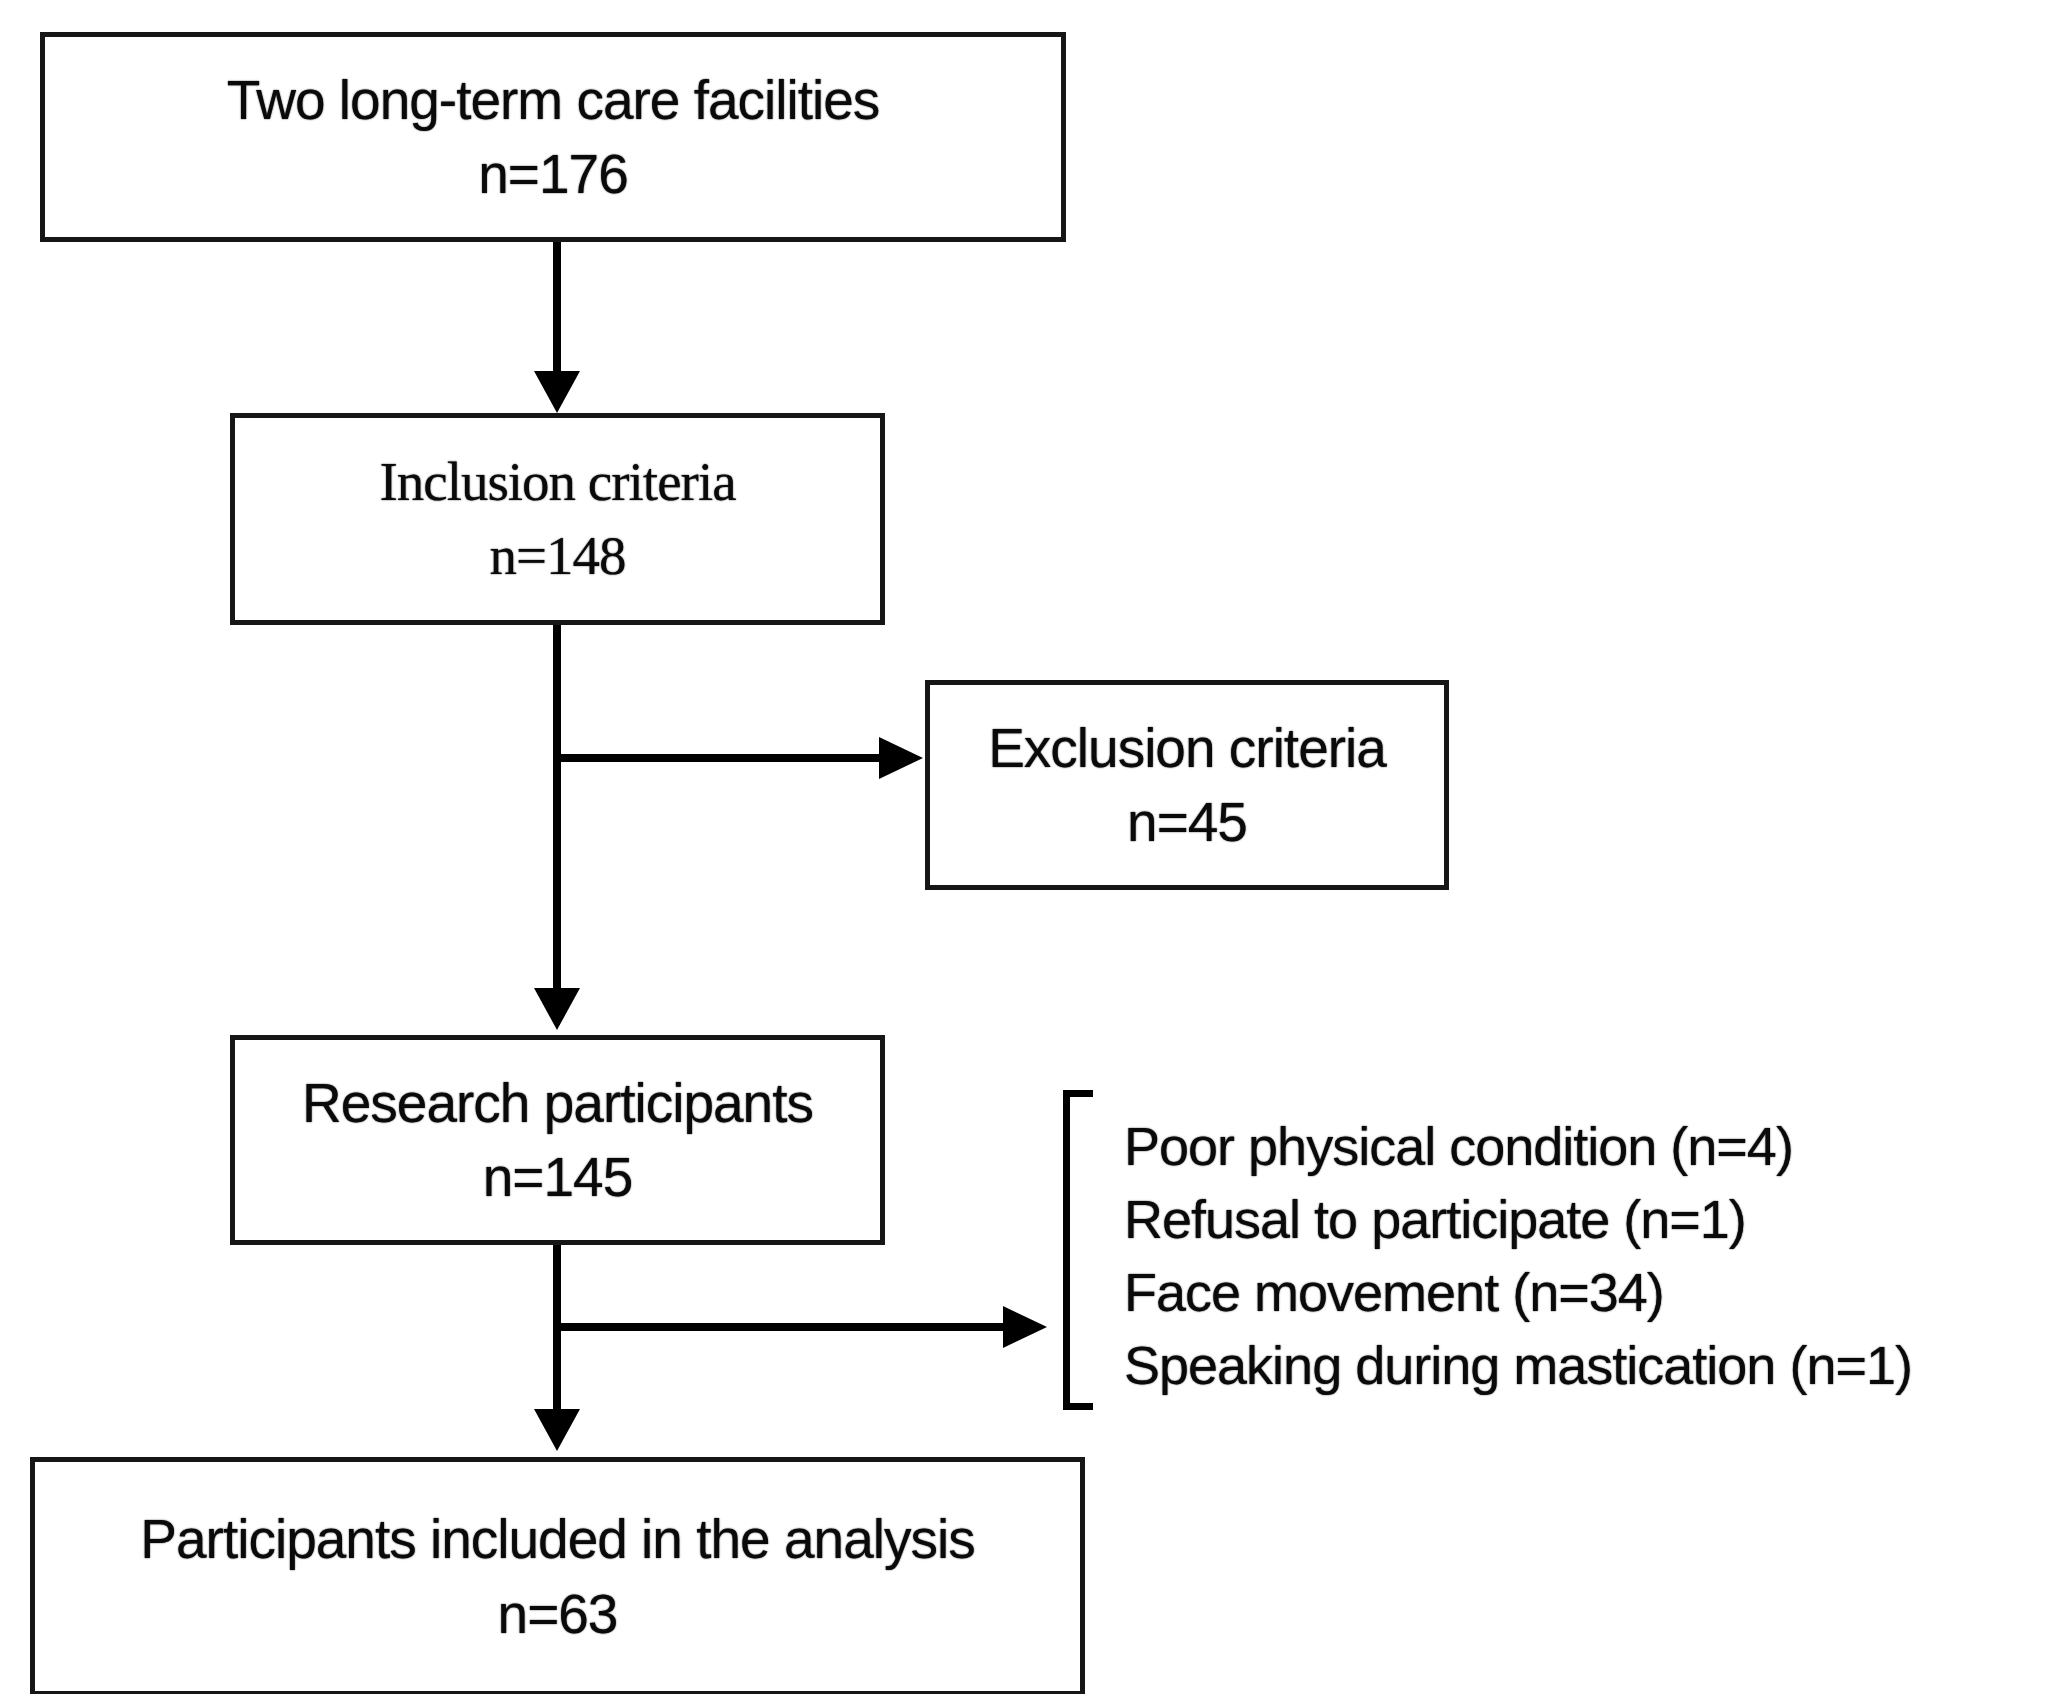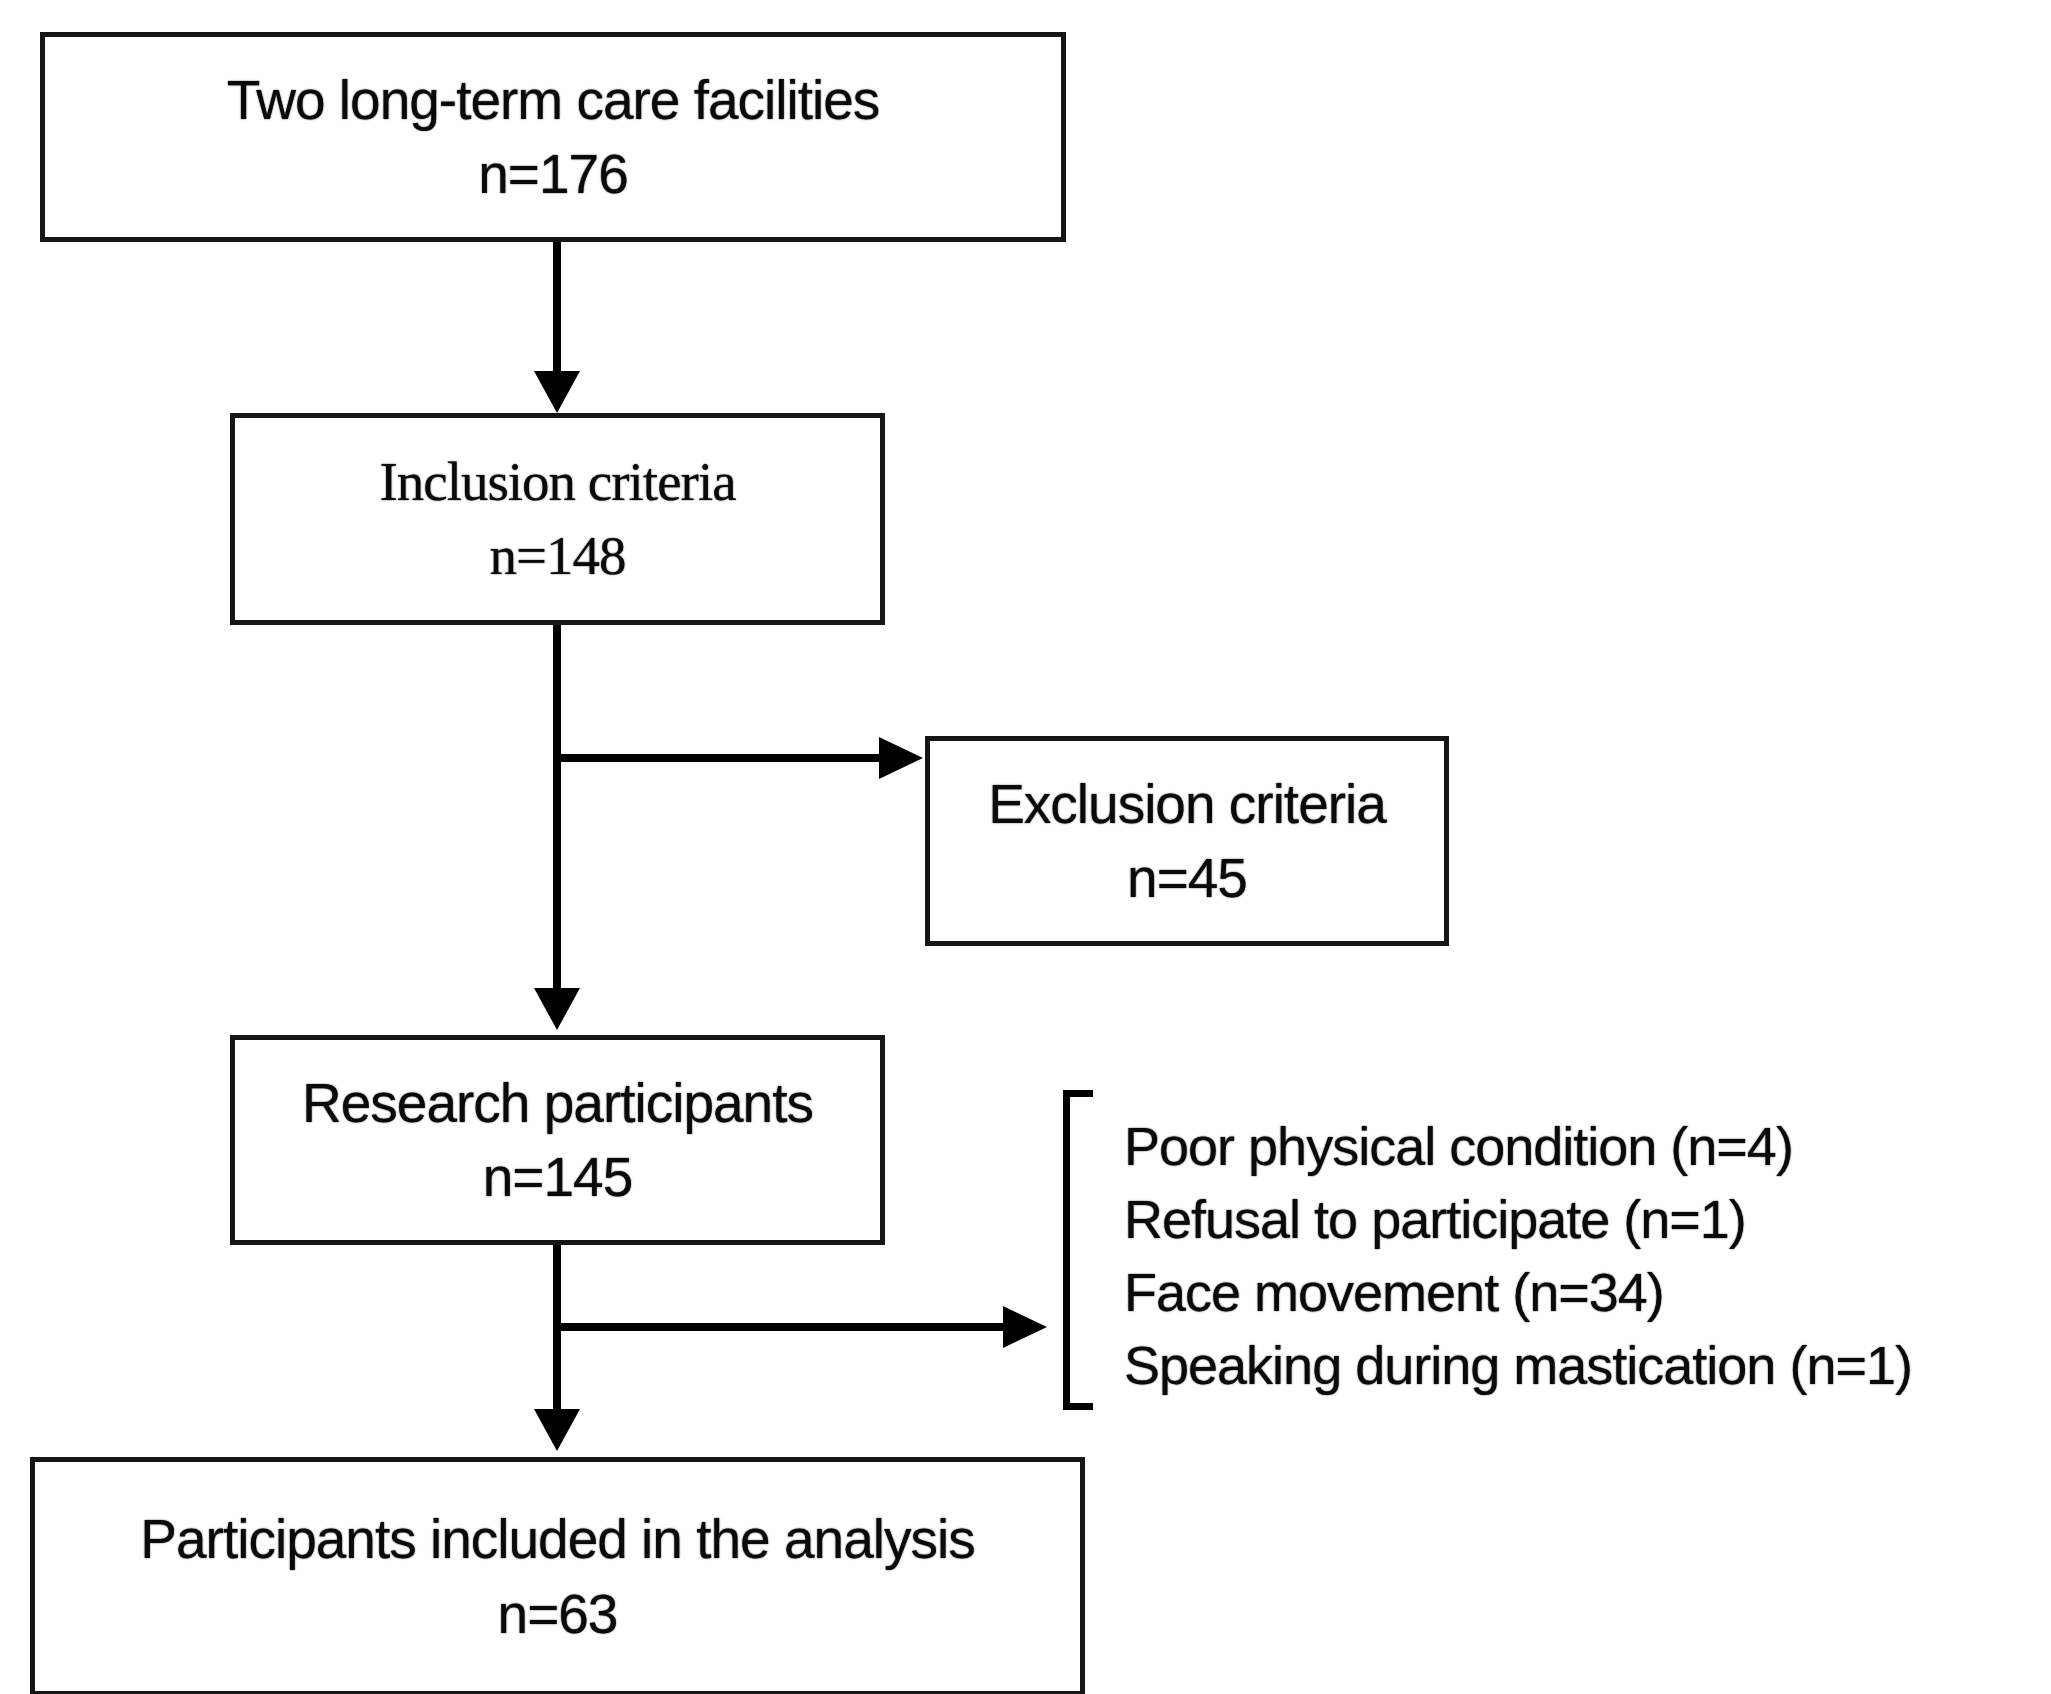--- a/index.html
+++ b/index.html
@@ -64,21 +64,21 @@
     position: absolute;
     font-size: 54px;
     line-height: 73px;
     letter-spacing: -1px;
     text-shadow: 0 0 1.6px rgba(0,0,0,0.85);
     white-space: nowrap;
   }
   
   #box-facilities { left: 40px;  top: 32px;   width: 1026px; height: 210px; }
   #box-inclusion  { left: 230px; top: 413px;  width: 655px;  height: 212px; font-family: Liberation Serif, serif; }
-  #box-exclusion  { left: 925px; top: 736px;  width: 524px;  height: 210px; }
+  #box-exclusion  { left: 925px; top: 680px;  width: 524px;  height: 210px; }
   #box-research   { left: 230px; top: 1035px; width: 655px;  height: 210px; }
   #box-analysis   { left: 30px;  top: 1457px; width: 1055px; height: 239px; }
 
   #a1-stem { left: 553px; top: 242px;  height: 132px; }
   #a1-head { left: 534px; top: 371px; }
   #a2-stem { left: 553px; top: 625px;  height: 365px; }
   #a2-head { left: 534px; top: 988px; }
   #a3-stem { left: 553px; top: 1245px; height: 166px; }
   #a3-head { left: 534px; top: 1409px; }
 

